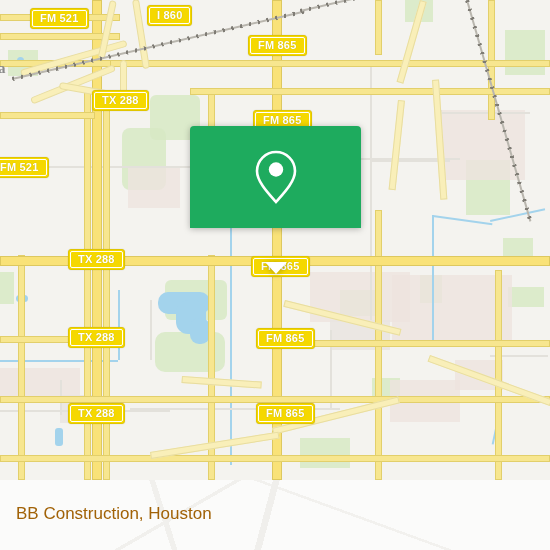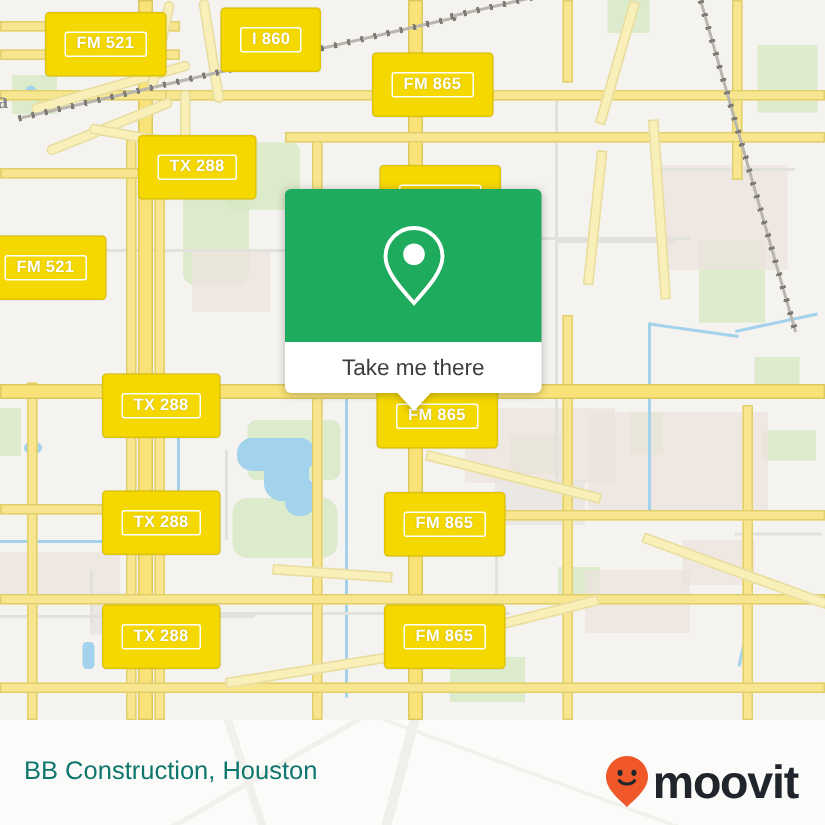--- a/index.html
+++ b/index.html
@@ -45,21 +45,21 @@
   .diag {
     position:absolute; transform-origin:0 0;
   }
 
   
   .shield {
     position:absolute;
     background:#f5d800;
     border:1.5px solid #e0c500;
     border-radius:3px;
-    padding:12px;
+    padding:1px;
     box-shadow:0 0 0 .5px rgba(0,0,0,.06);
     white-space:nowrap;
   }
   .shield span {
     display:block;
     border:1.5px solid #ffffff;
     border-radius:2px;
     color:#ffffff;
     font-size:11px;
     font-weight:bold;
@@ -116,21 +116,21 @@
   .footer .ghostmap{
     position:absolute; inset:0;
     background:
       linear-gradient(105deg, transparent 48%, #f0efec 48%, #f0efec 49.2%, transparent 49.2%),
       linear-gradient(72deg, transparent 30%, #f1f0ed 30%, #f1f0ed 31%, transparent 31%),
       linear-gradient(20deg, transparent 60%, #f2f1ee 60%, #f2f1ee 61%, transparent 61%),
       linear-gradient(150deg, transparent 35%, #f1f0ed 35%, #f1f0ed 36%, transparent 36%);
   }
   .place{
     position:absolute; left:16px; top:504px;
-    font-size:17px; color:#0f766e;
+    font-size:17px; color:#a16207;
     z-index:31;
   }
   .logo{
     position:absolute; right:18px; top:503px;
     display:flex; align-items:center; gap:2px; z-index:31;
   }
   .logo .word{
     font-size:31px; font-weight:bold; color:#20242b;
     letter-spacing:-.8px; line-height:31px;
   }
@@ -288,37 +288,25 @@
         </div>
       </div>
 
     <div class="callout">
       <div class="green">
         <svg width="46" height="58" viewBox="0 0 46 58">
           <path d="M23 4 C12.5 4 4 12.5 4 23 C4 34 16 46 23 54 C30 46 42 34 42 23 C42 12.5 33.5 4 23 4 Z" fill="none" stroke="#ffffff" stroke-width="2.6"></path>
           <circle cx="23" cy="21.5" r="7.2" fill="#ffffff"></circle>
         </svg>
       </div>
-      <div class="white">
-        <span>Take me there</span>
-      </div>
       <div class="pointer"></div>
     </div>
 
   </div>
 
   <div class="footer">
     <div class="ghostmap"></div>
   </div>
 
   <div class="place">BB Construction, Houston</div>
 
-  <div class="logo">
-    <svg width="30" height="36" viewBox="0 0 30 36">
-      <path d="M15 1 C7.3 1 1 7.3 1 15 C1 23.5 11 31 15 35 C19 31 29 23.5 29 15 C29 7.3 22.7 1 15 1 Z" fill="#f0582a"></path>
-      <ellipse cx="10.4" cy="12.2" rx="1.7" ry="2.1" fill="#20242b"></ellipse>
-      <ellipse cx="19.6" cy="12.2" rx="1.7" ry="2.1" fill="#20242b"></ellipse>
-      <path d="M10 17.4 C12 20.4 18 20.4 20 17.4" fill="none" stroke="#20242b" stroke-width="2.1" stroke-linecap="round"></path>
-    </svg>
-    <span class="word">moovit</span>
-  </div>
 
 </div>
 
 </body></html>

